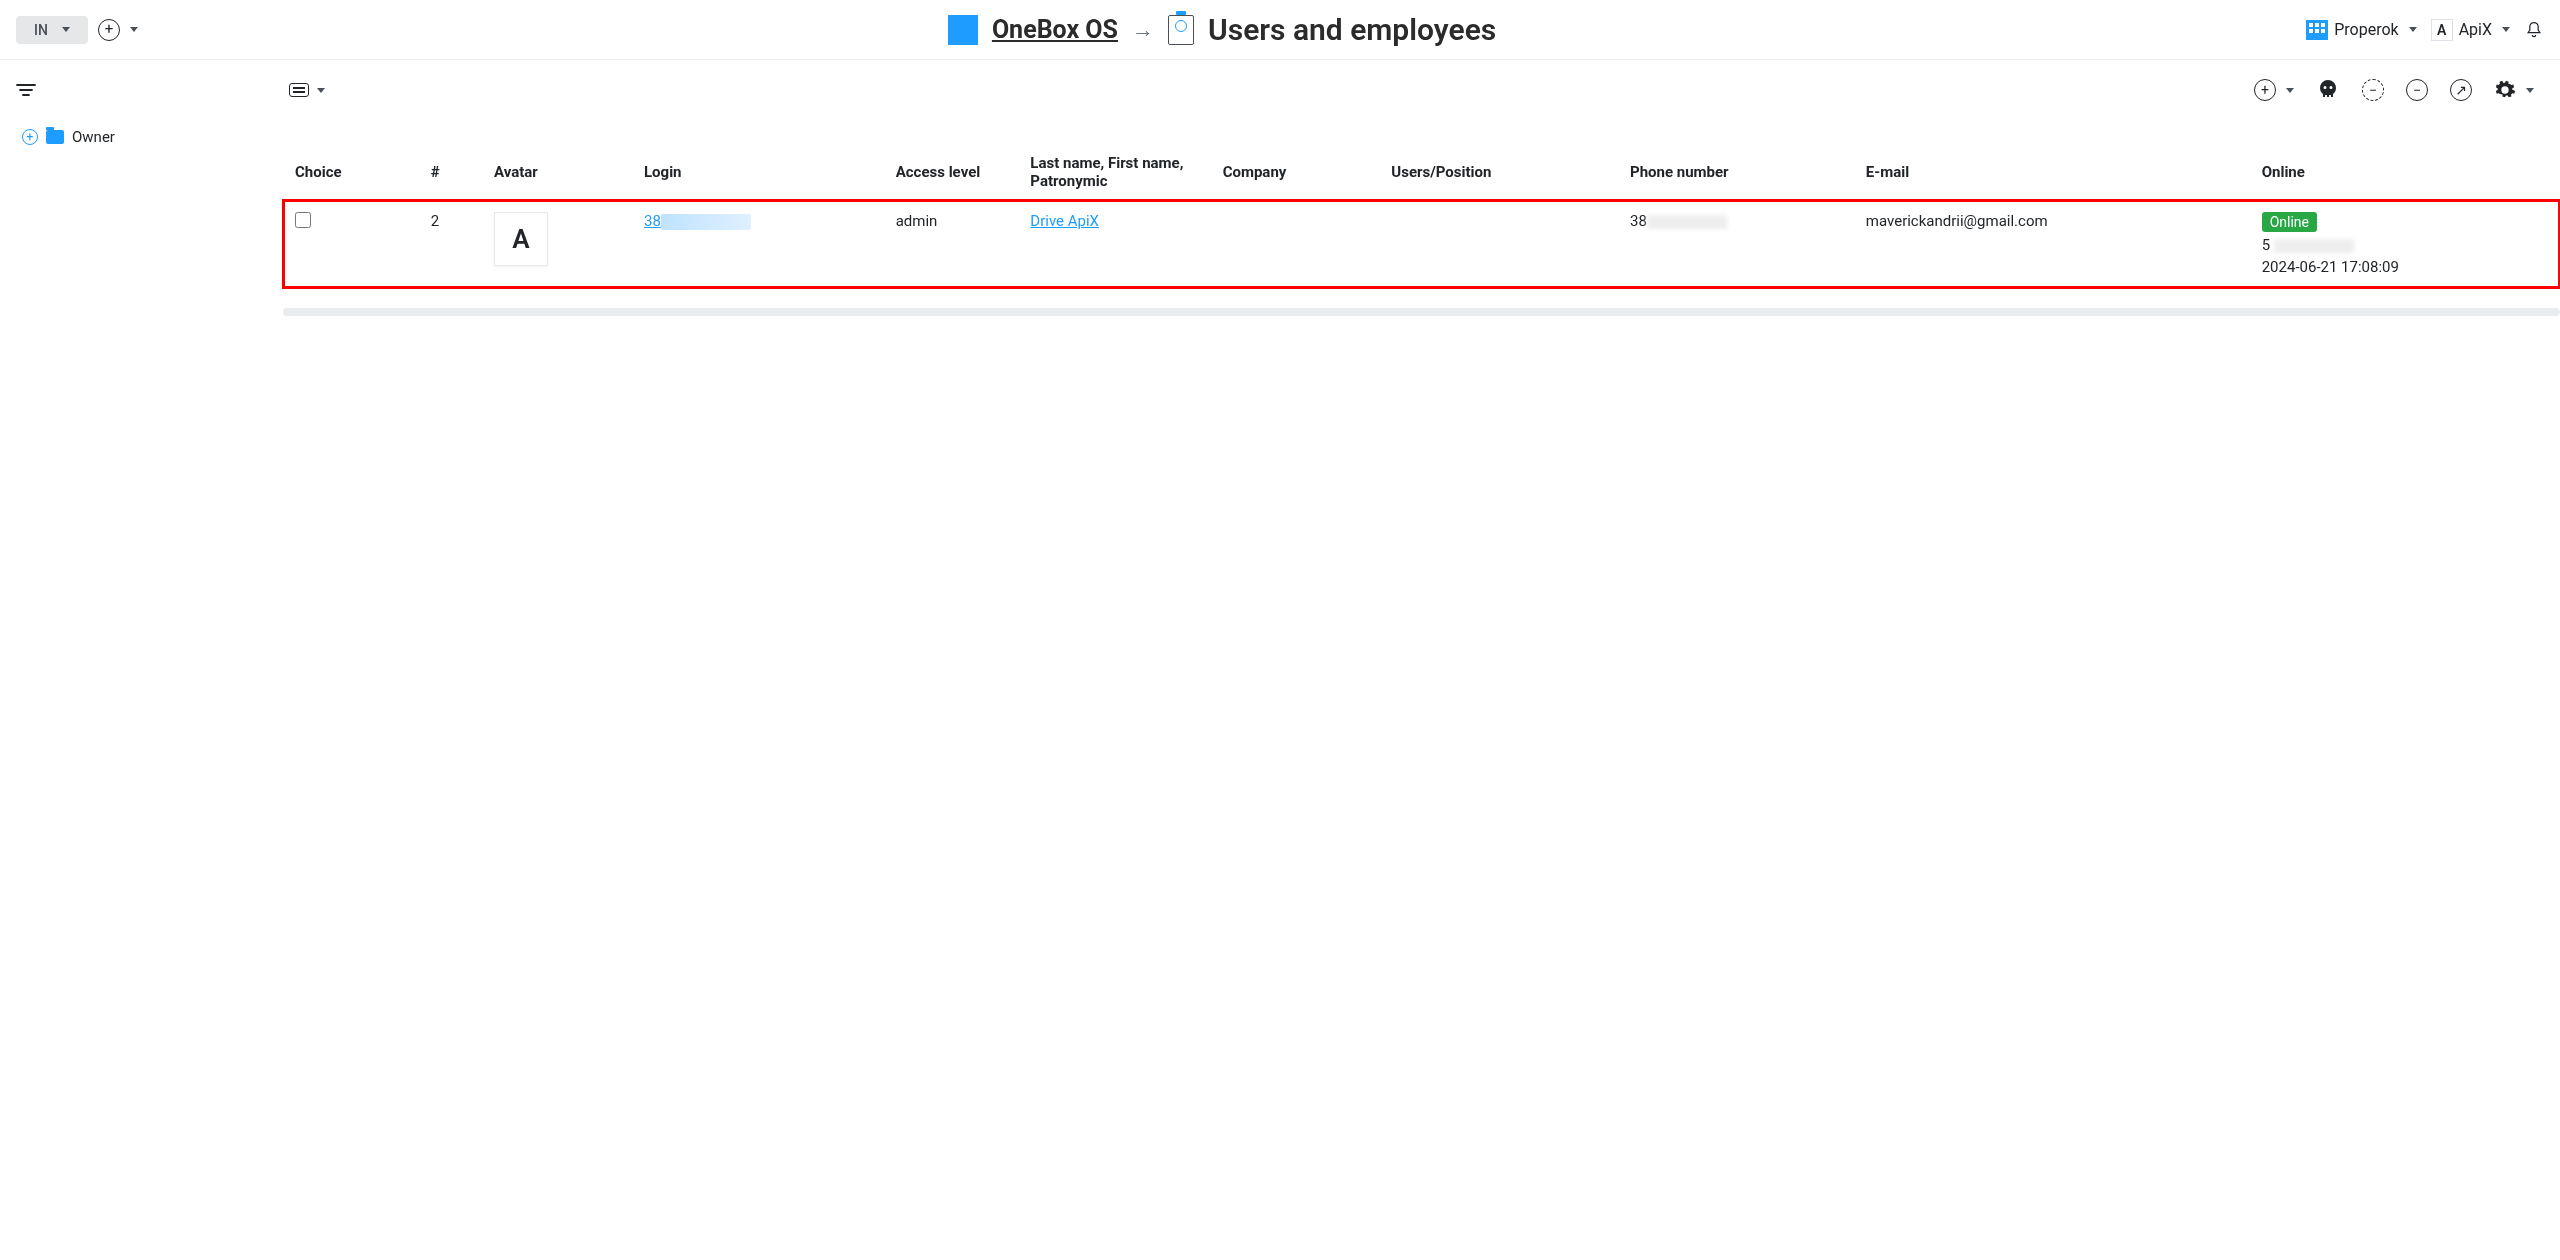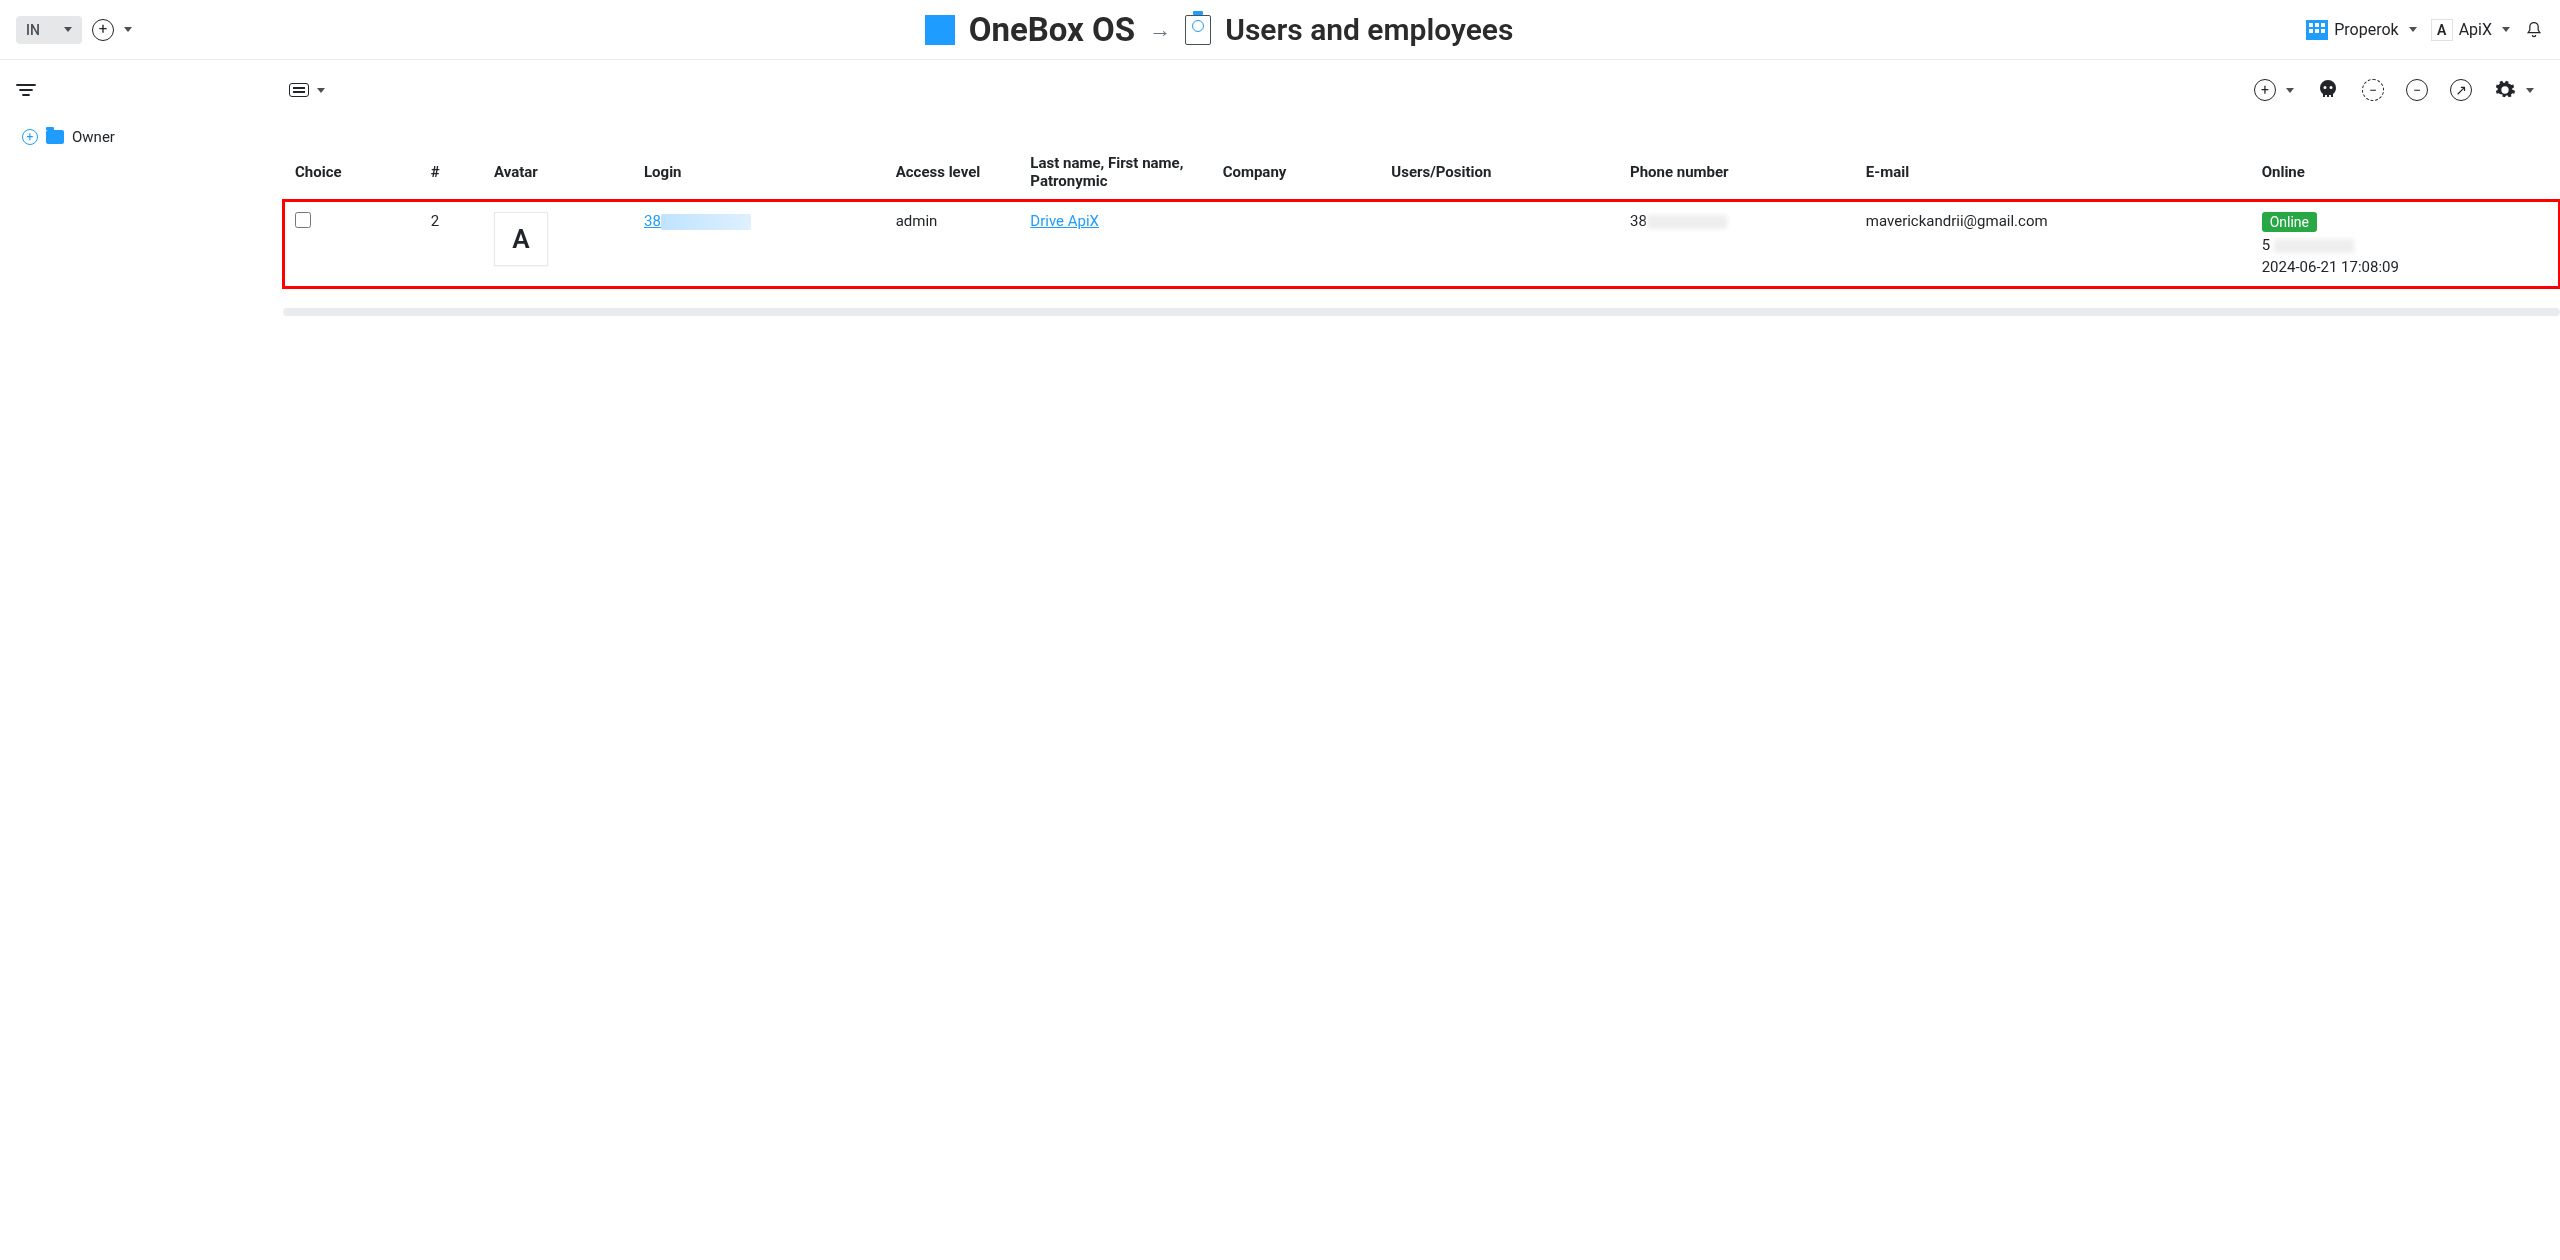--- a/index.html
+++ b/index.html
@@ -1,25 +1,25 @@
 <!DOCTYPE html>
 <html><head>
 <meta charset="utf-8">
 <style>
 * { box-sizing: border-box; margin: 0; padding: 0; }
 body { font-family: -apple-system, BlinkMacSystemFont, "Segoe UI", Roboto, sans-serif; background: #fff; color: #212529; font-size: 14px; }
 
 
 .topbar { display: flex; align-items: center; height: 60px; border-bottom: 1px solid #e9ecef; padding: 0 16px; gap: 10px; }
-.lang-badge { background: #e6e7e8; border-radius: 4px; padding: 6px 10px; font-weight: 500; color: #495057; display: inline-flex; align-items: center; gap: 20px; cursor: pointer; }
+.lang-badge { background: #e6e7e8; border-radius: 4px; padding: 6px 18px; font-weight: 500; color: #495057; display: inline-flex; align-items: center; gap: 10px; cursor: pointer; }
 .plus-circ { width: 22px; height: 22px; border: 1.5px solid #212529; border-radius: 50%; display: inline-flex; align-items: center; justify-content: center; font-size: 15px; line-height: 1; cursor: pointer; }
 .caret { display: inline-block; width: 0; height: 0; border-left: 4px solid transparent; border-right: 4px solid transparent; border-top: 5px solid #495057; margin-left: 4px; }
 .topbar-center { flex: 1; display: flex; align-items: center; justify-content: center; gap: 14px; }
 .brand-sq { width: 30px; height: 30px; background: #1e9cff; }
-.brand-text { font-size: 33px; font-weight: 700; color: #2b2b2b; }
+.brand-text { font-size: 25px; font-weight: 700; color: #2b2b2b; text-decoration: underline; }
 .arrow-rt { font-size: 22px; color: #6c757d; }
 .page-icon { width: 26px; height: 30px; display: inline-block; position: relative; border: 1.5px solid #495057; border-radius: 2px; background:#fff;}
 .page-icon::before{content:"";position:absolute;top:-5px;left:50%;transform:translateX(-50%);width:10px;height:4px;background:#1e9cff;border-radius:1px;}
 .page-icon::after{content:"";position:absolute;top:4px;left:50%;transform:translateX(-50%);width:10px;height:10px;border:1.5px solid #1e9cff;border-radius:50%;}
 .page-title-big { font-size: 30px; font-weight: 600; color: #2b2b2b; }
 .topbar-right { display: flex; align-items: center; gap: 14px; }
 .org-btn { display: inline-flex; align-items: center; gap: 6px; cursor: pointer; font-size: 16px; color: #212529; }
 .org-icon { width: 22px; height: 20px; display:inline-block; background:#1e9cff; position:relative;}
 .org-icon::before{content:"";position:absolute;background:#fff;width:4px;height:4px;top:3px;left:3px;box-shadow:6px 0 #fff,12px 0 #fff,0 6px #fff,6px 6px #fff,12px 6px #fff;}
 .user-btn { display: inline-flex; align-items: center; gap: 6px; cursor: pointer; font-size: 16px; }

